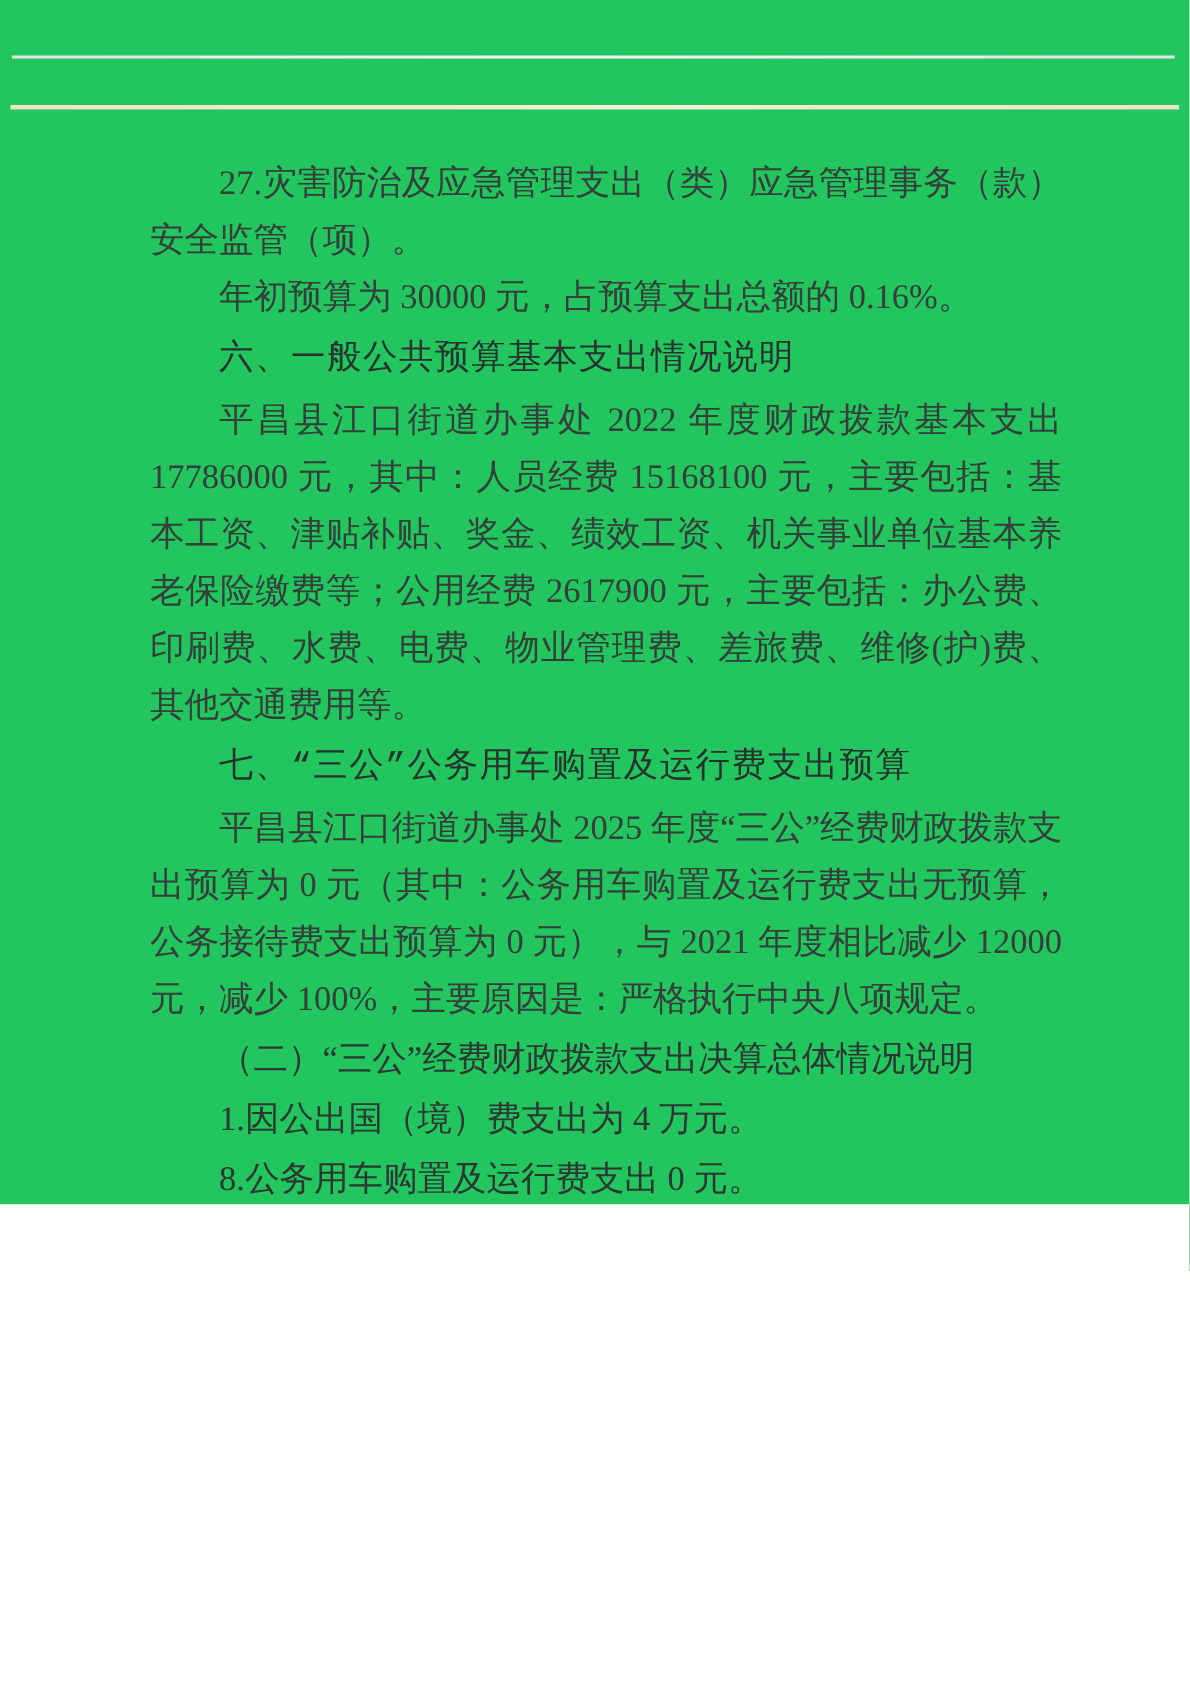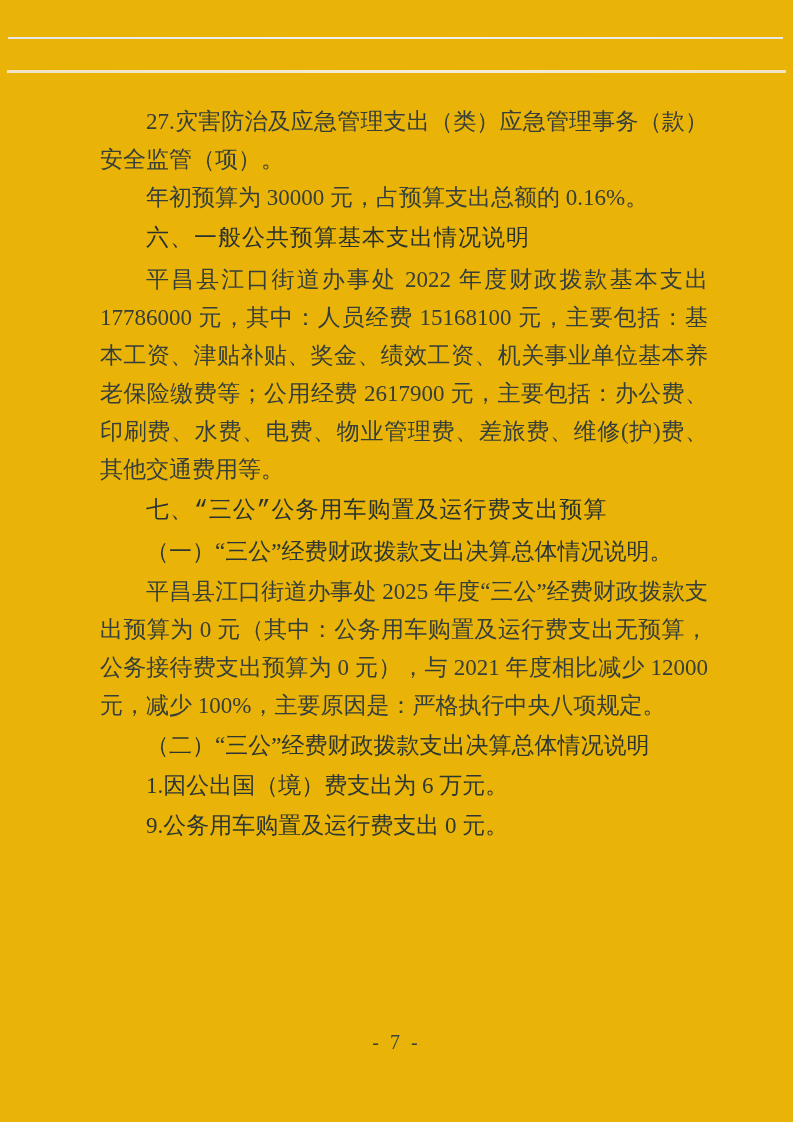--- a/index.html
+++ b/index.html
@@ -1,23 +1,23 @@
 <!DOCTYPE html>
 <html><head>
 <meta charset="utf-8">
 <style>
   * { box-sizing: border-box; }
   html, body { margin: 0; padding: 0; background: #ffffff; }
 
   .page {
     position: relative;
     width: 793px;
-    height: 1122px;
+    height: 803px;
     margin: 0 auto;
-    background: #eab308;
+    background: #22c55e;
     overflow: hidden;
     font-family: "Liberation Serif", "DejaVu Serif", serif;
     color: #343e3a;
   }
 
   
   .artifact { position: absolute; }
   .artifact-gray {
     top: 37px; left: 8px; right: 10px; height: 2px;
     background: linear-gradient(90deg, #e6e6e6, #f2f1f0 45%, #e8e7e6);
@@ -98,30 +98,29 @@
 
     <p class="body-para">年初预算为 30000 元，占预算支出总额的 0.16%。</p>
 
     <h2 class="hei">六、一般公共预算基本支出情况说明</h2>
 
 
     <p class="body-para">平昌县江口街道办事处 2022 年度财政拨款基本支出 17786000 元，其中：人员经费 15168100 元，主要包括：基本工资、津贴补贴、奖金、绩效工资、机关事业单位基本养老保险缴费等；公用经费 2617900 元，主要包括：办公费、印刷费、水费、电费、物业管理费、差旅费、维修(护)费、其他交通费用等。</p>
 
     <h2 class="hei">七、“三公”公务用车购置及运行费支出预算</h2>
 
-    <h3 class="kaiti-bold">（一）“三公”经费财政拨款支出决算总体情况说明。</h3>
 
     <p class="body-para">平昌县江口街道办事处 2025 年度“三公”经费财政拨款支出预算为 0 元（其中：公务用车购置及运行费支出无预算，公务接待费支出预算为 0 元），与 2021 年度相比减少 12000 元，减少 100%，主要原因是：严格执行中央八项规定。</p>
 
     <h3 class="kaiti-bold">（二）“三公”经费财政拨款支出决算总体情况说明</h3>
 
 
-    <p class="kaiti-bold">1.因公出国（境）费支出为 6 万元。</p>
+    <p class="kaiti-bold">1.因公出国（境）费支出为 4 万元。</p>
 
-    <p class="kaiti-bold">9.公务用车购置及运行费支出 0 元。</p>
+    <p class="kaiti-bold">8.公务用车购置及运行费支出 0 元。</p>
 
   </main>
 
   <footer class="page-footer">
     <span class="page-number">- 7 -</span>
   </footer>
 
 </div>
 
 </body></html>

